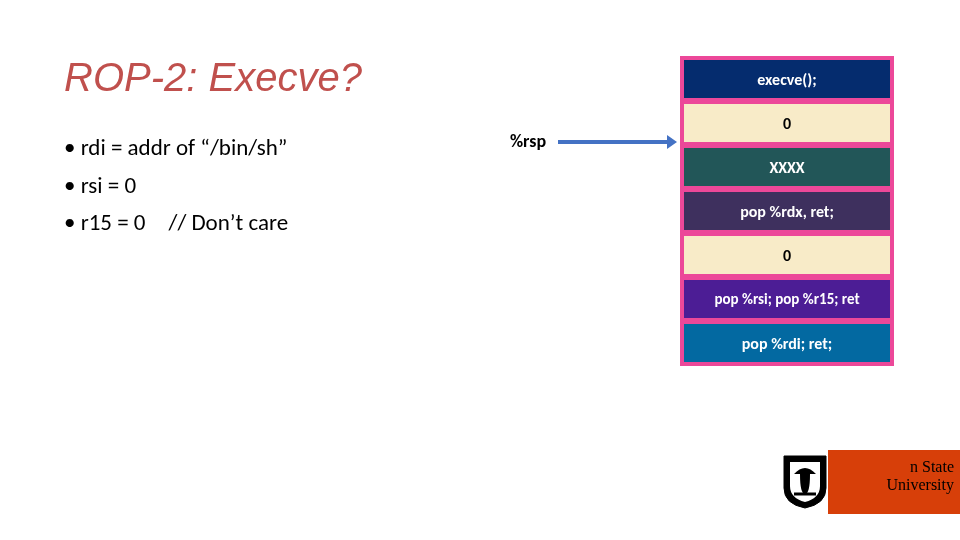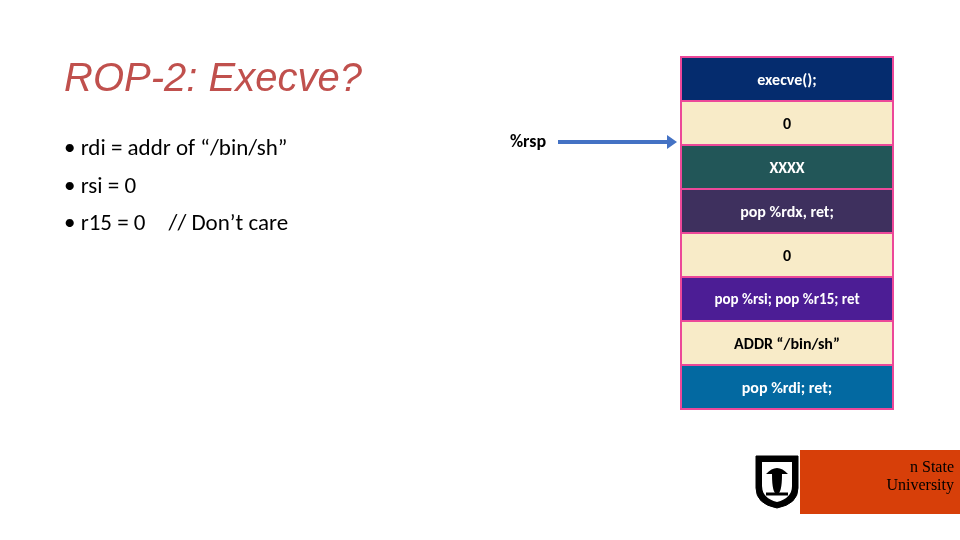--- a/index.html
+++ b/index.html
@@ -10,33 +10,33 @@
   .bullets { position: absolute; left: 64px; top: 130px; font-size: 23px; color: #000; line-height: 1.55; }
   .bullets li { list-style: none; margin-bottom: 2px; }
   .bullets li::before { content: "• "; }
 
   .rsp-label { position: absolute; left: 510px; top: 130px; font-size: 18px; font-weight: 600; color: #000; }
 
   .arrow { position: absolute; left: 558px; top: 140px; width: 110px; height: 4px; background: #4472C4; }
   .arrow::after { content: ""; position: absolute; right: -9px; top: -5px; border-left: 10px solid #4472C4; border-top: 7px solid transparent; border-bottom: 7px solid transparent; }
 
   .stack { position: absolute; left: 680px; top: 58px; }
-  .cell { width: 214px; height: 46px; border: 2px solid #ec4899; margin-top: -2px; display: flex; align-items: center; justify-content: center; font-size: 16px; font-weight: 600; color: #fff; }
+  .cell { width: 214px; height: 46px; border: 4px solid #ec4899; margin-top: -2px; display: flex; align-items: center; justify-content: center; font-size: 16px; font-weight: 600; color: #fff; }
   .cell.small { font-size: 15px; }
 
   .cell-blue1   { background: #052C6E; }
   .cell-cream   { background: #F8EBC8; color: #000; }
   .cell-purple  { background: #3E305E; }
   .cell-teal    { background: #225658; }
   .cell-cream2  { background: #F8EBC8; color: #000; }
   .cell-blue3   { background: #4c1d95; }
   .cell-cream3  { background: #F8EBC8; color: #000; }
   .cell-blue4   { background: #0369a1; }
 
-  .logo { position: absolute; right: 0; bottom: 26px; height: 64px; width: 160px; background: #D73F09; color: #000; display: flex; align-items: center; }
+  .logo { position: absolute; right: 0; bottom: 26px; height: 64px; width: 132px; background: #D73F09; color: #000; display: flex; align-items: center; }
   .logo-text { position: absolute; right: 6px; top: 8px; text-align: right; font-family: Georgia, serif; font-size: 16px; line-height: 1.15; color: #000; }
   .shield { position: absolute; left: -48px; top: 4px; width: 50px; height: 56px; }
 </style>
 </head>
 <body>
 
 <h1 class="title">ROP-2: Execve?</h1>
 
 <ul class="bullets">
   <li>rdi = addr of “/bin/sh”</li>
@@ -47,21 +47,20 @@
 <div class="rsp-label">%rsp</div>
 <div class="arrow"></div>
 
 <div class="stack">
   <div class="cell cell-blue1">execve();</div>
   <div class="cell cell-cream">0</div>
   <div class="cell cell-teal">XXXX</div>
   <div class="cell cell-purple">pop %rdx, ret;</div>
   <div class="cell cell-cream2">0</div>
   <div class="cell cell-blue3 small">pop %rsi; pop %r15; ret</div>
-  <div class="cell cell-cream3">ADDR “/bin/sh”</div>
   <div class="cell cell-blue4">pop %rdi; ret;</div>
 </div>
 
 <div class="logo">
   <svg class="shield" viewBox="0 0 50 56">
     <path d="M4 2 H46 V34 Q46 50 25 54 Q4 50 4 34 Z" fill="#000" stroke="#000"></path>
     <path d="M10 8 H40 V32 Q40 44 25 48 Q10 44 10 32 Z" fill="#fff"></path>
     <path d="M14 20 Q25 8 36 20 L30 20 Q30 40 25 40 Q20 40 20 20 Z" fill="#000"></path>
     <path d="M14 40 H36" stroke="#000" stroke-width="3"></path>
   </svg>

